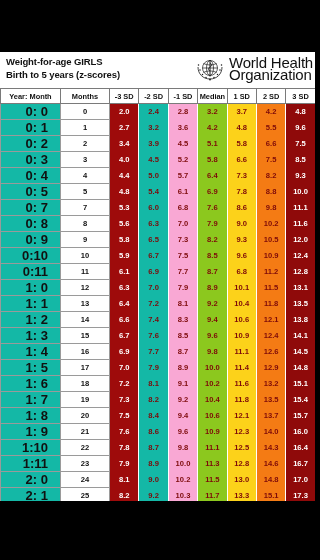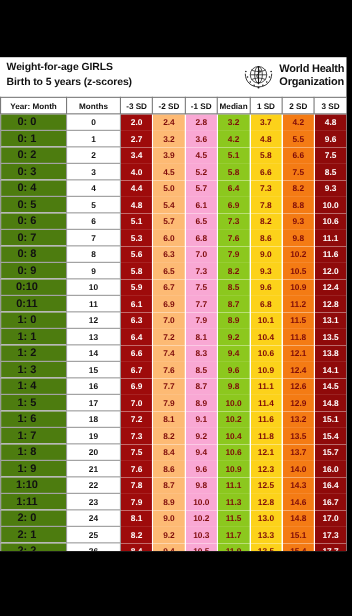--- a/index.html
+++ b/index.html
@@ -49,22 +49,22 @@
     display: flex;
     align-items: center;
     gap: 3px;
   }
   .who-emblem {
     width: 32px;
     height: 32px;
     flex: none;
   }
   .who-name {
-    font-size: 10px;
-    font-weight: bold;
+    font-size: 15px;
+    font-weight: normal;
     color: #111111;
     line-height: 12.5px;
     letter-spacing: -0.2px;
   }
   
   table.wfa {
     border-collapse: collapse;
     width: 315px;
     table-layout: fixed;
   }
@@ -83,40 +83,41 @@
   col.c-sd    { width: 29.4px; }
 
   thead th {
     background: #ffffff;
     color: #111111;
     border: 1px solid #7a7a7a;
     font-size: 7.2px;
     height: 13px;
   }
   tbody td.lbl {
-    background: #4d7c0f;
+    background: #14b8a6;
     color: #111111;
     border: 1px solid #9a9a9a;
+    text-align: right;
     padding-right: 12px;
-    font-size: 10px;
+    font-size: 13px;
   }
   tbody td.mon {
     background: #ffffff;
     color: #111111;
     border: 1px solid #9a9a9a;
     font-size: 7.6px;
   }
   tbody td.v {
     border-left: 1px solid rgba(255,255,255,0.35);
     border-right: 1px solid rgba(255,255,255,0.35);
     font-size: 7.6px;
   }
   
   .z-m3 { background: #9e0b0b; color: #ffffff; }
-  .z-m2 { background: #fdba74; color: #7d0a0a; margin-left: 20px; }
+  .z-m2 { background: #14b8a6; color: #7d0a0a; margin-left: 20px; }
   .z-m1 { background: #f9a8d4; color: #7d0a0a; margin-top: 38px; }
   .z-med{ background: #8cc81e; color: #7d0a0a; }
   .z-p1 { background: #fcd21a; color: #7d0a0a; }
   .z-p2 { background: #f47b14; color: #7d0a0a; }
   .z-p3 { background: #8f0a0a; color: #ffffff; }
 </style>
 </head>
 <body>
 
 <div id="page">
@@ -250,31 +251,20 @@
             <td class="mon">5</td>
             <td class="v z-m3">4.8</td>
             <td class="v z-m2">5.4</td>
             <td class="v z-m1">6.1</td>
             <td class="v z-med">6.9</td>
             <td class="v z-p1">7.8</td>
             <td class="v z-p2">8.8</td>
             <td class="v z-p3">10.0</td>
           </tr>
           <tr>
-            <td class="lbl">0:  6</td>
-            <td class="mon">6</td>
-            <td class="v z-m3">5.1</td>
-            <td class="v z-m2">5.7</td>
-            <td class="v z-m1">6.5</td>
-            <td class="v z-med">7.3</td>
-            <td class="v z-p1">8.2</td>
-            <td class="v z-p2">9.3</td>
-            <td class="v z-p3">10.6</td>
-          </tr>
-          <tr>
             <td class="lbl">0:  7</td>
             <td class="mon">7</td>
             <td class="v z-m3">5.3</td>
             <td class="v z-m2">6.0</td>
             <td class="v z-m1">6.8</td>
             <td class="v z-med">7.6</td>
             <td class="v z-p1">8.6</td>
             <td class="v z-p2">9.8</td>
             <td class="v z-p3">11.1</td>
           </tr>

